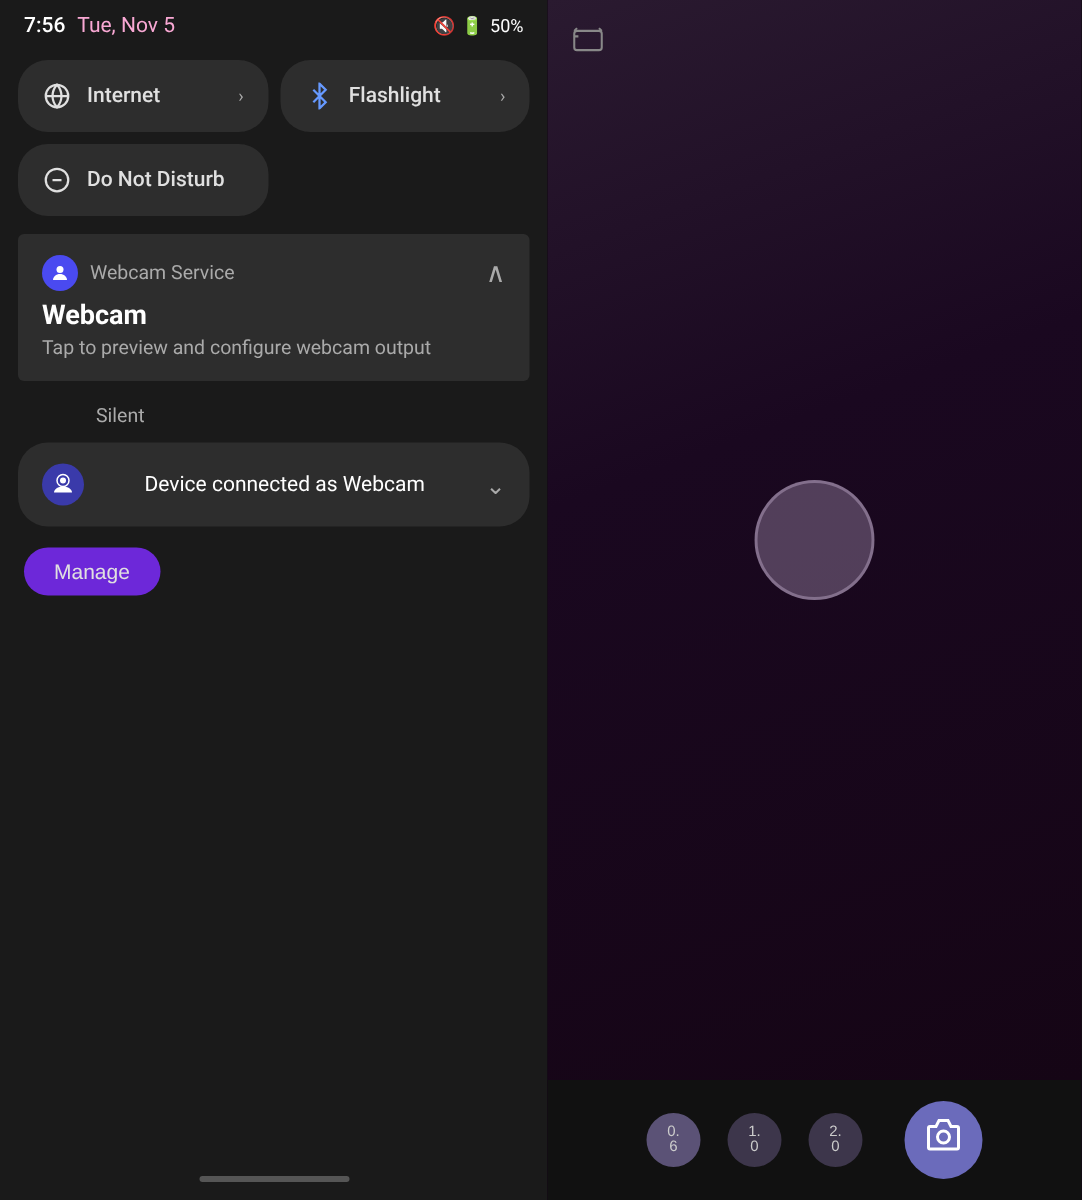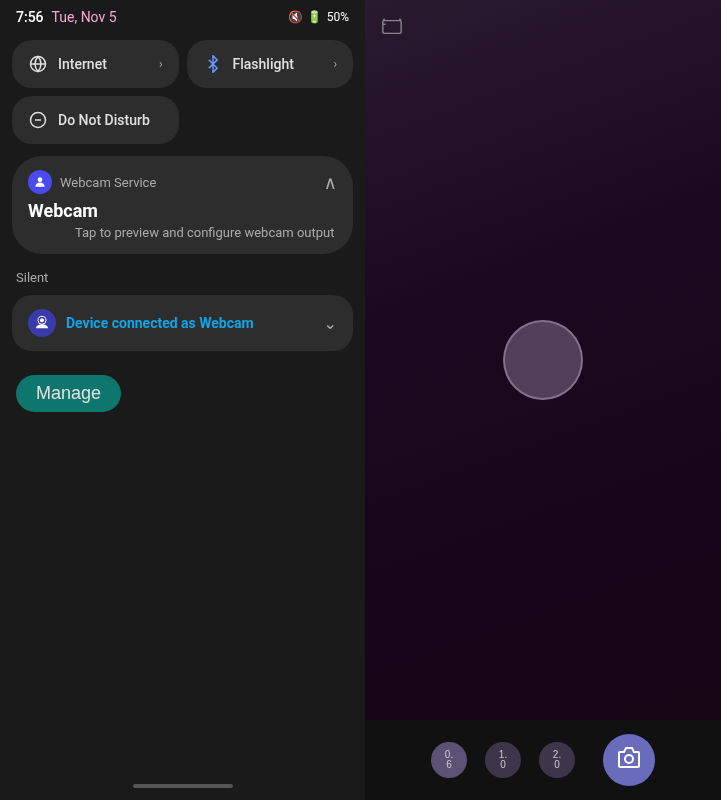--- a/index.html
+++ b/index.html
@@ -82,21 +82,21 @@
       font-size: 16px;
     }
     .tile-chevron {
       color: #aaa;
       font-size: 12px;
     }
 
     
     .webcam-card {
       background: #2d2d2d;
-      border-radius: 30px;
+      border-radius: 4px;
       margin: 4px 12px;
       padding: 14px 16px;
     }
     .webcam-card-header {
       display: flex;
       align-items: center;
       justify-content: space-between;
       margin-bottom: 6px;
     }
     .webcam-card-title-row {
@@ -126,28 +126,28 @@
     }
     .webcam-name {
       color: #fff;
       font-size: 18px;
       font-weight: 700;
       margin-bottom: 4px;
     }
     .webcam-description {
       color: #aaa;
       font-size: 13px;
-      margin-left: 47px;
     }
 
     
     .silent-label {
       color: #aaa;
       font-size: 13px;
       padding: 12px 16px 6px 16px;
+      margin-left: 48px;
     }
 
     
     .device-connected-row {
       background: #2d2d2d;
       border-radius: 20px;
       margin: 4px 12px;
       padding: 14px 16px;
       display: flex;
       align-items: center;
@@ -159,39 +159,40 @@
       height: 28px;
       border-radius: 50%;
       background: #3a3aaa;
       display: flex;
       align-items: center;
       justify-content: center;
       font-size: 13px;
       color: #fff;
     }
     .device-label {
-      color: #0ea5e9;
+      color: #ffffff;
       font-size: 14px;
-      font-weight: 700;
+      font-weight: 400;
       flex: 1;
+      text-align: center;
     }
     .device-chevron {
       color: #aaa;
       font-size: 16px;
     }
 
     
     .manage-btn {
-      background: #0f766e;
+      background: #6d28d9;
       border: none;
       border-radius: 20px;
       color: #e0e0e0;
-      font-size: 18px;
+      font-size: 14px;
       padding: 8px 20px;
-      margin: 20px 16px;
+      margin: 10px 16px;
       cursor: pointer;
       width: fit-content;
     }
 
     
     .home-indicator {
       position: absolute;
       bottom: 12px;
       left: 50%;
       transform: translateX(-50%);

